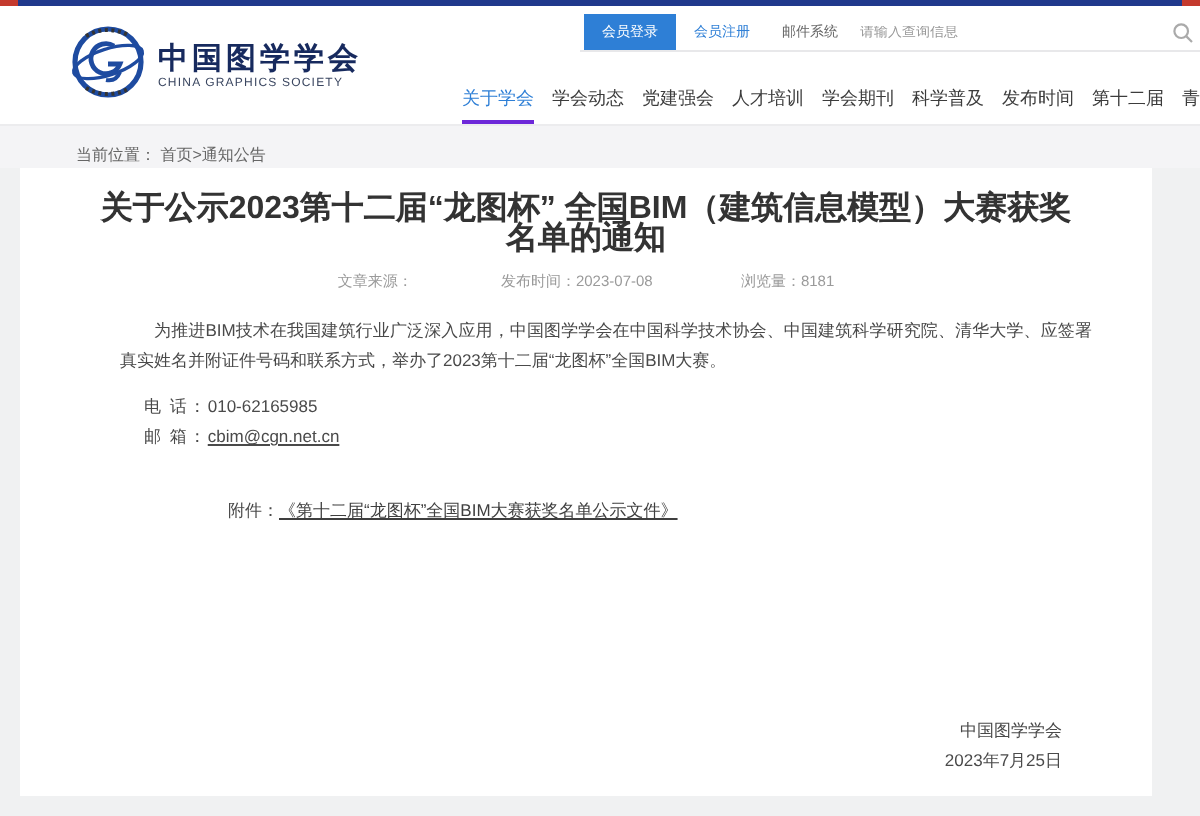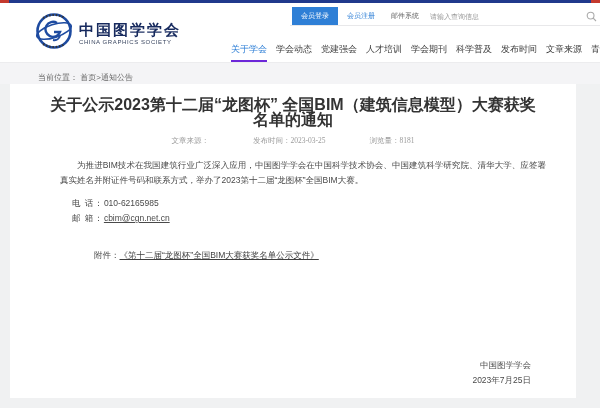--- a/index.html
+++ b/index.html
@@ -35,29 +35,29 @@
 
   
   .crumbbar { position:absolute; top:62px; left:0; width:600px; height:22px; background:#f4f4f6; border-top:1px solid #ececee; }
   .crumb { position:absolute; left:38px; top:4px; line-height:22px; font-size:8px; color:#666; }
   .crumb a { color:#666; text-decoration:none; cursor:pointer; }
 
   
   .card { position:absolute; top:84px; left:10px; width:566px; height:314px; background:#ffffff; padding-top:13px; }
   .article-title { text-align:center; font-size:16px; font-weight:bold; color:#333; padding:0 38px; line-height:15px; }
   .meta { text-align:center; margin-top:9px; font-size:7.5px; color:#9a9a9a; }
-  .meta span { margin:0 21px;font-family:Liberation Serif, serif; }
+  .meta span { margin:0 21px; }
 
   .bodytext { margin:12px 30px 0 50px; font-size:8.5px; color:#4a4a4a; line-height:15px; text-align:justify; }
   .bodytext p.para { text-indent:2em; margin-bottom:8px; }
   .contact-line { margin-left:12px; line-height:15px; }
   .contact-line .lbl { letter-spacing:1px; }
   a.email-link { color:#4a4a4a; text-decoration:underline; cursor:pointer; }
 
-  .attach { margin:24px 30px 0 36px; font-size:8.5px; color:#4a4a4a;padding-left:48px; }
+  .attach { margin:24px 30px 0 56px; font-size:8.5px; color:#4a4a4a;padding-left:48px; }
   a.attach-link { color:#3f3f3f; text-decoration:underline; cursor:pointer; }
 
   .signature { position:absolute; right:45px; bottom:10px; text-align:right; font-size:8.5px; color:#4a4a4a; line-height:15px; }
 </style>
 </head>
 <body>
 
 <div id="page">
 
   <div class="topline">
@@ -99,38 +99,38 @@
     <div class="utility-divider"></div>
 
     <div class="nav">
       <span class="nav-item active">关于学会</span>
       <span class="nav-item">学会动态</span>
       <span class="nav-item">党建强会</span>
       <span class="nav-item">人才培训</span>
       <span class="nav-item">学会期刊</span>
       <span class="nav-item">科学普及</span>
       <span class="nav-item">发布时间</span>
-      <span class="nav-item">文章来源</span>
+      <span class="nav-item">第十二届</span>
       <span class="nav-item">青年托举</span>
     </div>
   </div>
 
   <div class="crumbbar">
     <div class="crumb">
       <span>当前位置：</span>
       <a>首页</a><span>&gt;</span><a>通知公告</a>
     </div>
   </div>
 
   <div class="card">
     <div class="article-title">关于公示2023第十二届“龙图杯” 全国BIM（建筑信息模型）大赛获奖名单的通知</div>
 
     <div class="meta">
       <span>文章来源：</span>
-      <span>发布时间：2023-03-25</span>
+      <span>发布时间：2023-07-08</span>
       <span>浏览量：8181</span>
     </div>
 
     <div class="bodytext">
       <p class="para">为推进BIM技术在我国建筑行业广泛深入应用，中国图学学会在中国科学技术协会、中国建筑科学研究院、清华大学、应签署真实姓名并附证件号码和联系方式，举办了2023第十二届“龙图杯”全国BIM大赛。</p>
       <div class="contact-line">
         <span class="lbl">电 话：</span><span>010-62165985</span>
       </div>
       <div class="contact-line">
         <span class="lbl">邮 箱：</span><a class="email-link">cbim@cgn.net.cn</a>

